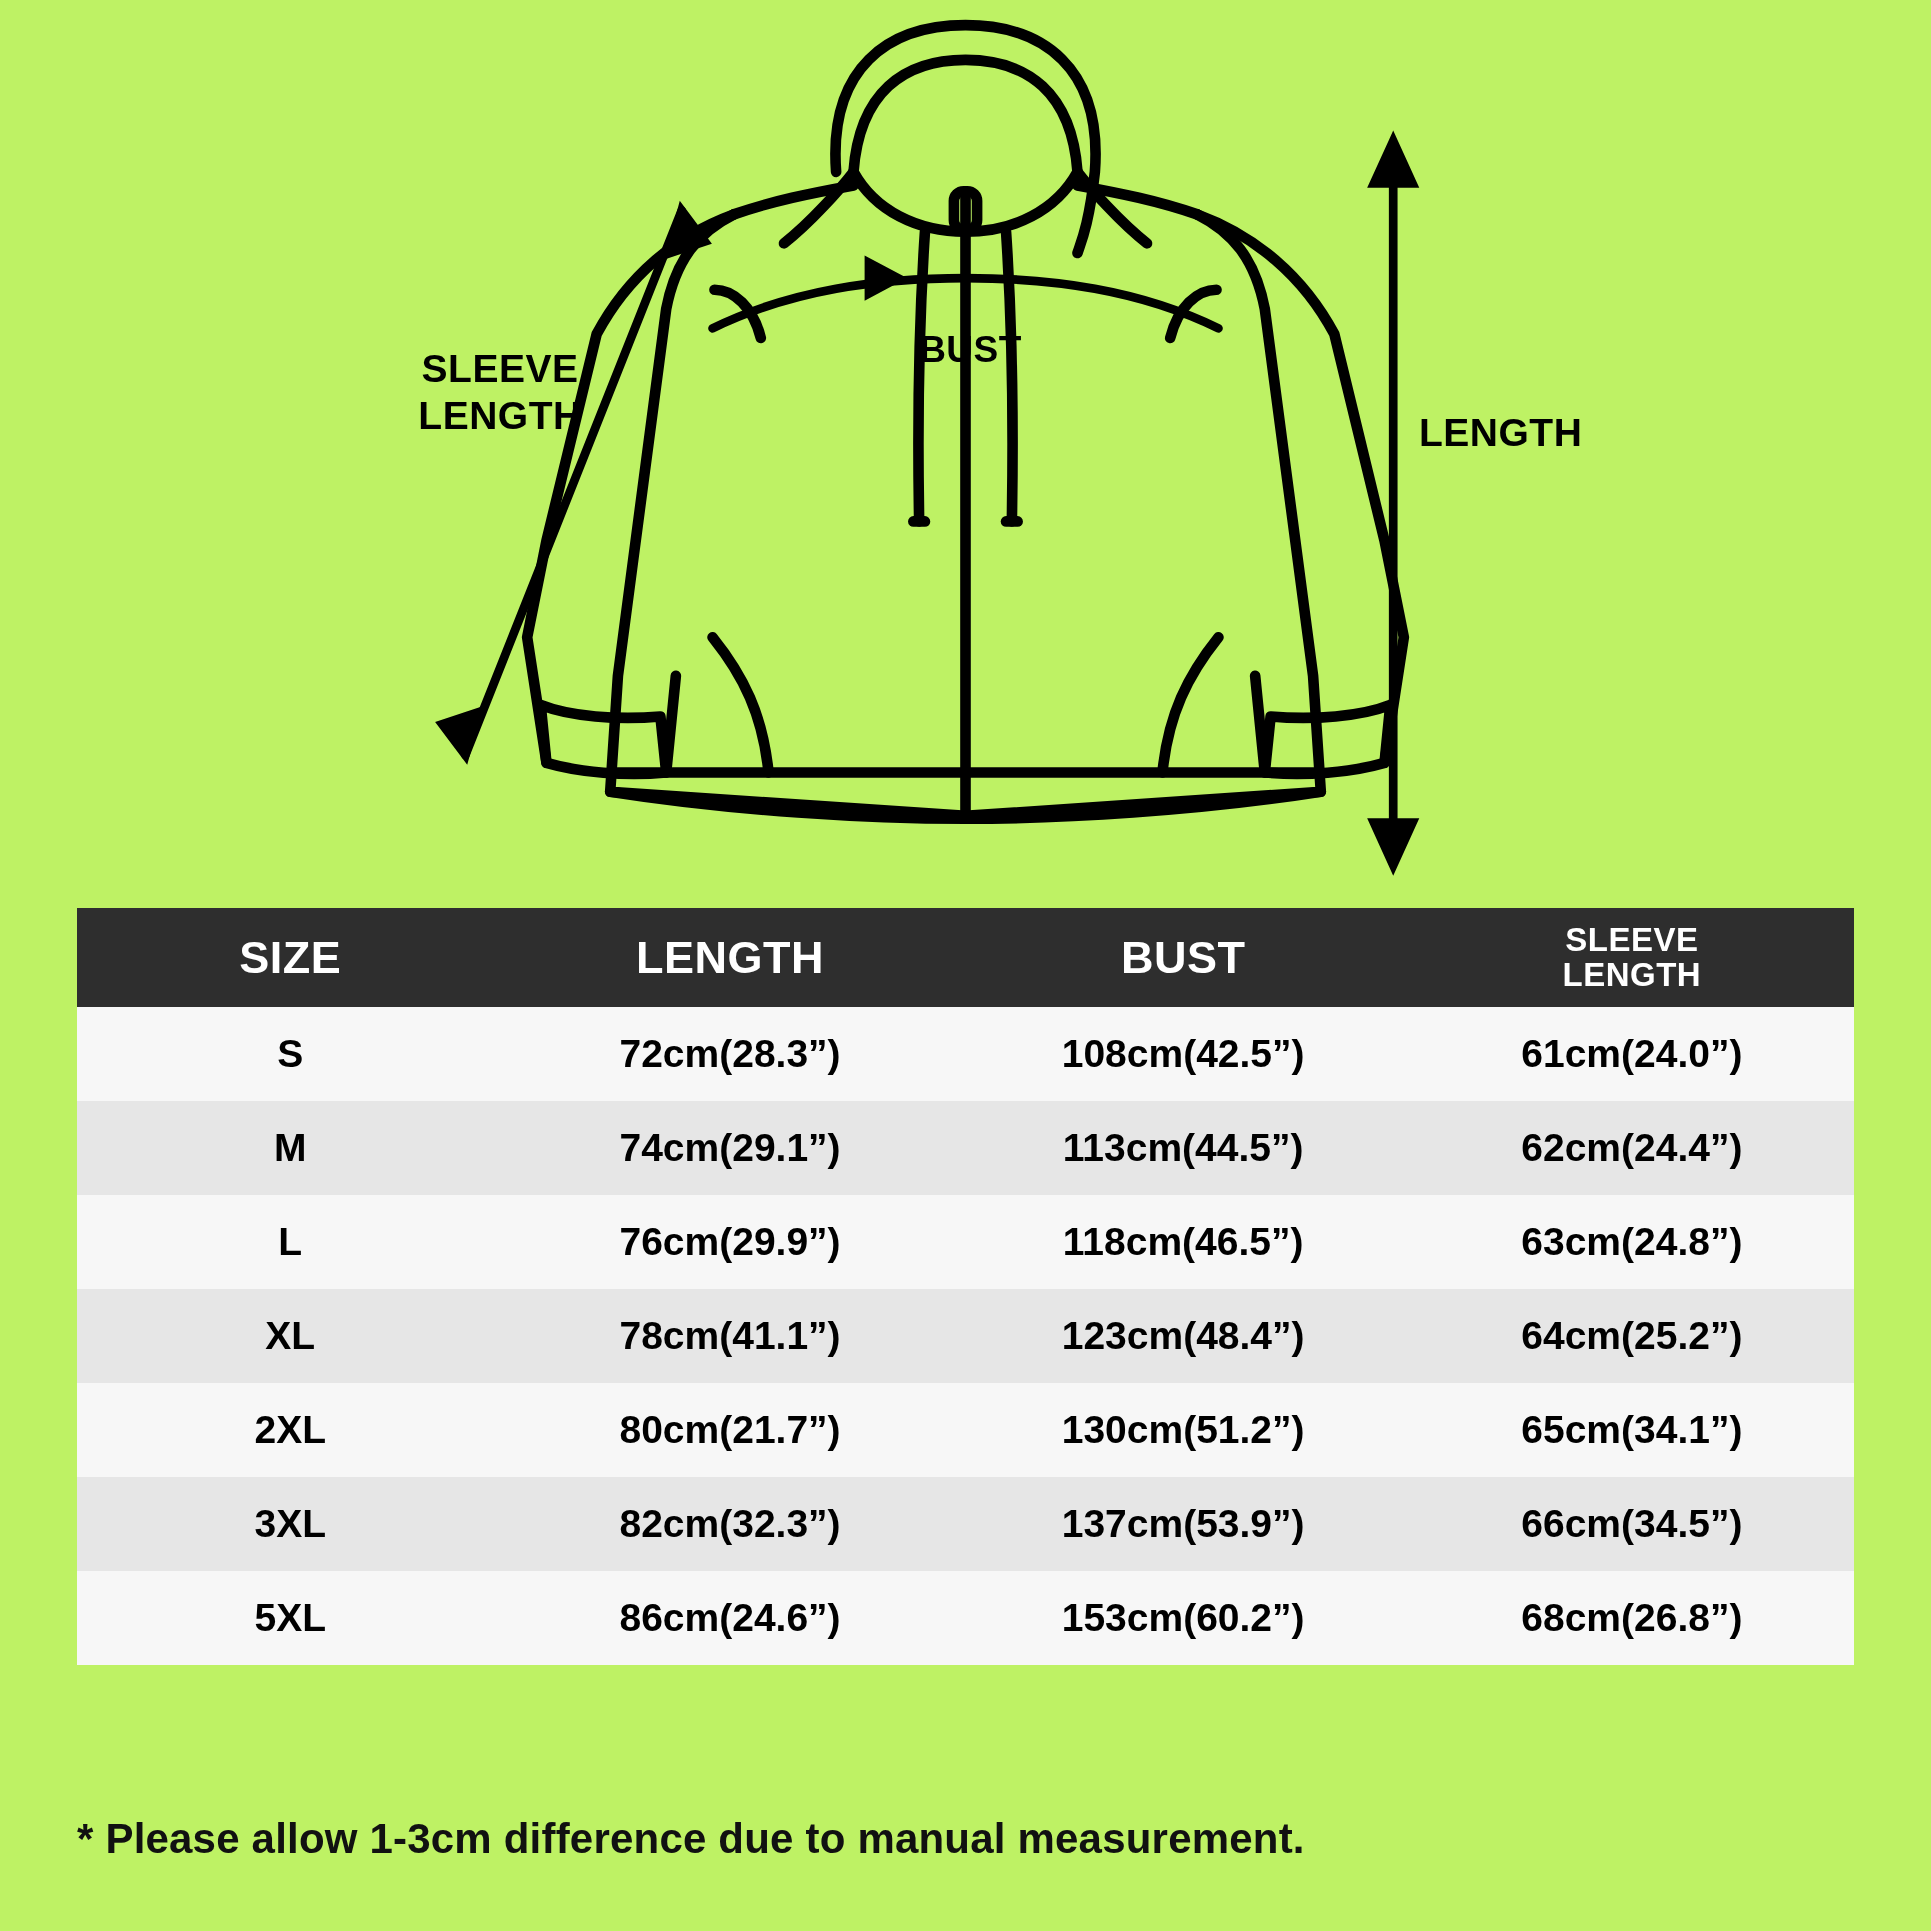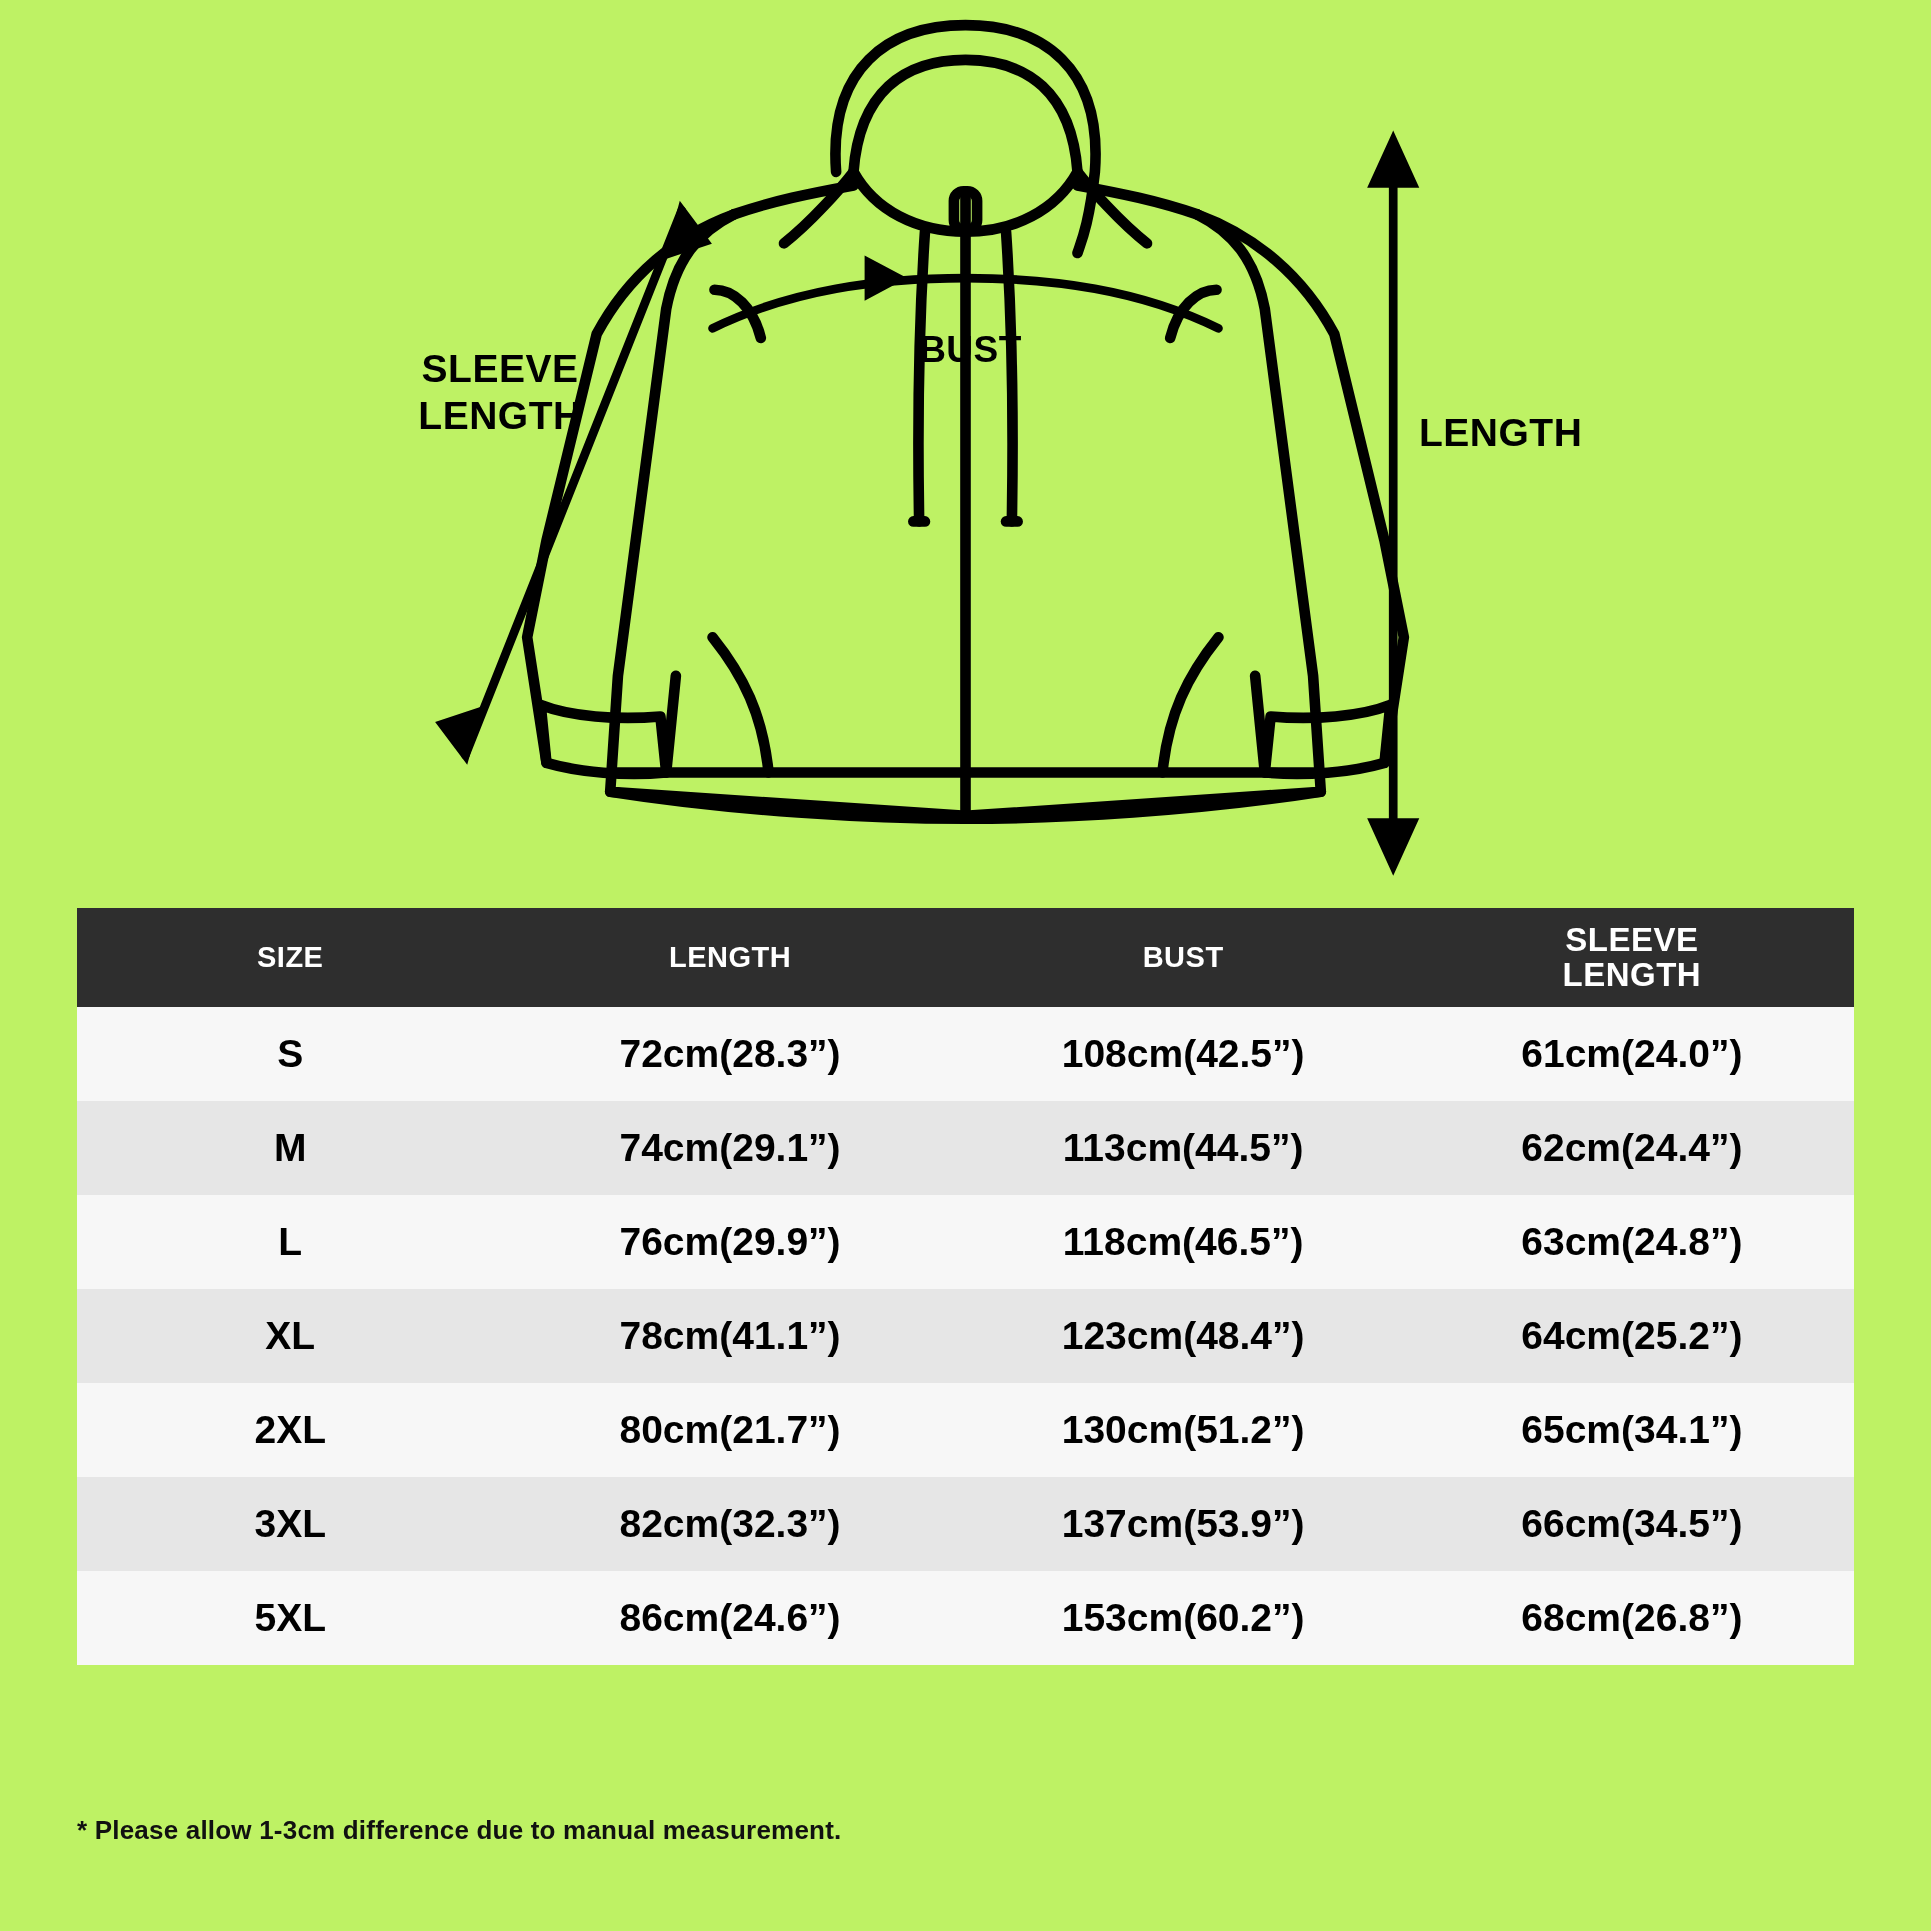--- a/index.html
+++ b/index.html
@@ -69,21 +69,21 @@
     top: 908px;
     width: 1777px;
     border-collapse: collapse;
     table-layout: fixed;
   }
   .size-table th {
     background: #2e2e2e;
     color: #ffffff;
     font-family: "Liberation Sans", sans-serif;
     font-weight: bold;
-    font-size: 29px;
+    font-size: 45px;
     letter-spacing: 0.5px;
     height: 97px;
     vertical-align: middle;
     text-align: center;
     line-height: 1.06;
     white-space: pre-line;
   }
   .size-table th.small {
     font-size: 33px;
   }
@@ -106,21 +106,21 @@
   .col-length { width: 25.5%; }
   .col-bust { width: 25.5%; }
   .col-sleeve { width: 25%; }
 
   .footnote {
     position: absolute;
     left: 77px;
     top: 1815px;
     font-family: "Liberation Sans", sans-serif;
     font-weight: bold;
-    font-size: 26px;
+    font-size: 42px;
     color: #111111;
     letter-spacing: 0.2px;
   }
 </style>
 </head>
 <body>
 
 <div class="page">
 
   <div class="illustration">

